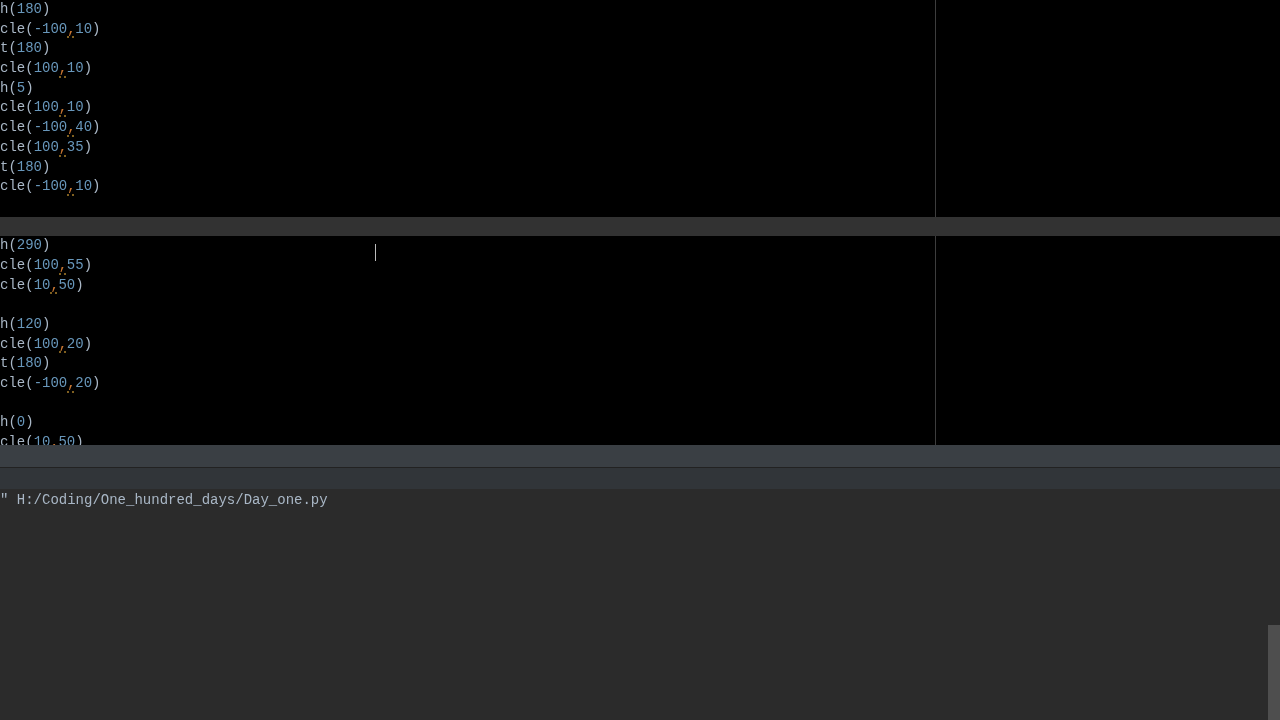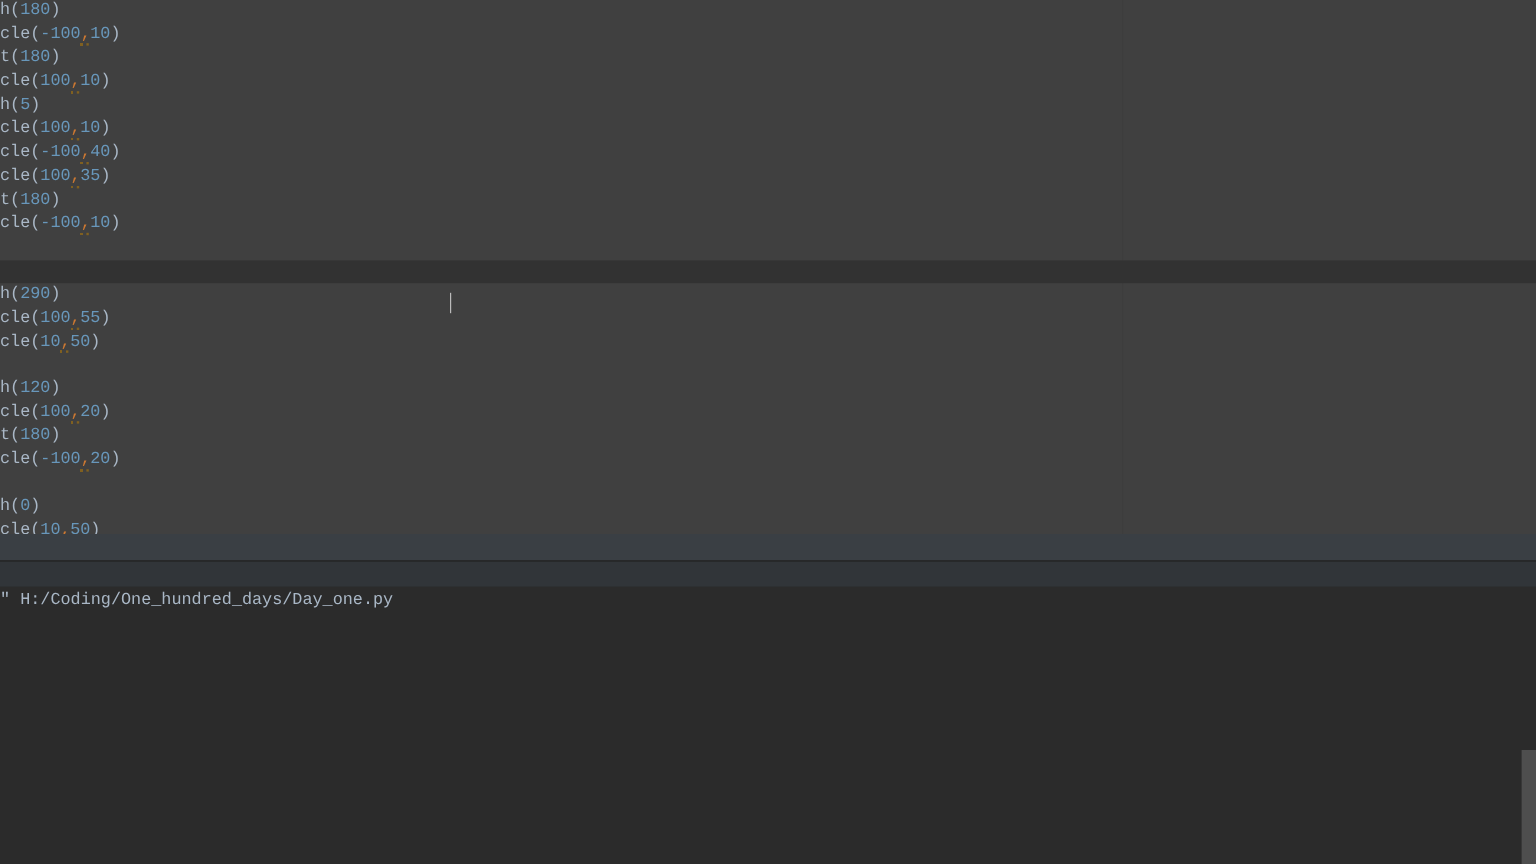--- a/index.html
+++ b/index.html
@@ -9,21 +9,21 @@
     overflow: hidden;
     background: #2b2b2b;
     font-family: "Consolas", "Courier New", monospace;
     font-size: 14px;
     color: #a9b7c6;
   }
   .editor-pane {
     position: relative;
     width: 1280px;
     height: 445px;
-    background: #404040;
+    background: #000000;
     overflow: hidden;
   }
   .code-area {
     padding-top: 0;
     line-height: 19.7px;
     white-space: pre;
     position: relative;
   }
   .code-line {
     height: 19.7px;

